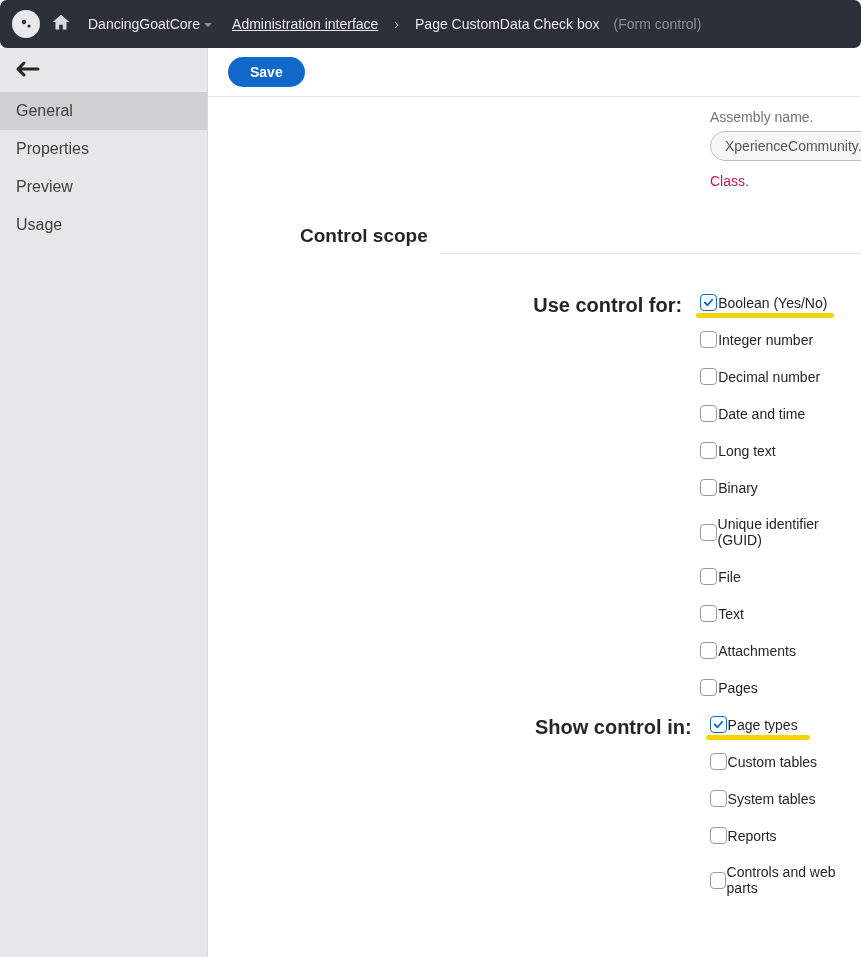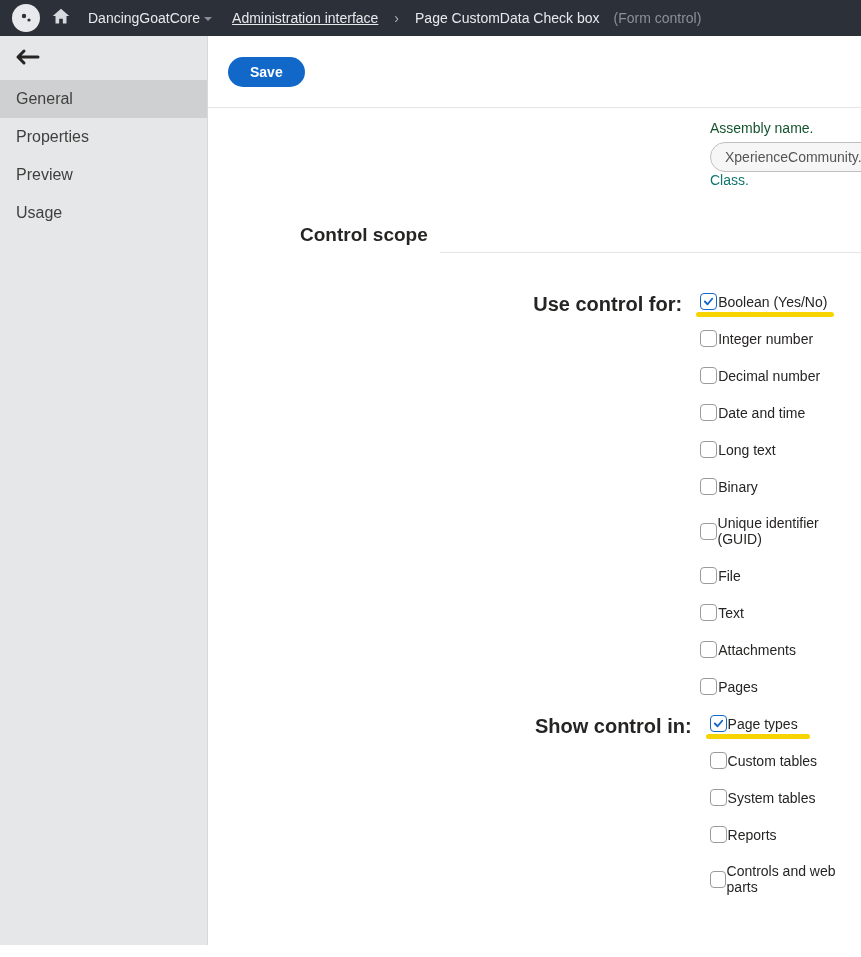--- a/index.html
+++ b/index.html
@@ -7,27 +7,28 @@
     font-family: "Segoe UI", Arial, sans-serif;
     font-size: 14px;
     color: #262524;
     background: #fff;
     width: 861px;
     height: 957px;
     overflow: hidden;
   }
   .topbar {
     background: #2c3039;
-    height: 36px;
+    height: 48px;
     display: flex;
     align-items: center;
     padding: 0 12px;
     color: #d6d9de;
     font-size: 14px;
     gap: 10px;
+    border-radius: 7px;
   }
   .topbar .logo-circ {
     width: 28px; height: 28px; border-radius: 50%;
     background: #e8e9ec;
     display:flex; align-items:center; justify-content:center;
   }
   .topbar .home svg { fill:#d6d9de; }
   .topbar .site { color:#e8e9ec; margin-left:6px; display:flex; align-items:center; gap:4px;}
   .topbar .sep-caret svg { fill:#8a8f99; }
   .topbar .crumb-link { color:#e8e9ec; text-decoration: underline; cursor:pointer; margin-left:10px;}
@@ -56,21 +57,21 @@
   .nav-item.active {
     background:#cfd0d2;
   }
   .main {
     flex:1;
     display:flex;
     flex-direction:column;
     min-width:0;
   }
   .toolbar {
-    height: 72px;
+    height: 49px;
     border-bottom: 1px solid #e5e5e5;
     display:flex; align-items:center;
     padding-left: 20px;
   }
   .save-btn {
     background:#1168c9;
     color:#fff;
     border:none;
     border-radius: 18px;
     padding: 7px 22px;
@@ -78,21 +79,21 @@
     font-weight:600;
     cursor:pointer;
   }
   .content {
     flex:1;
     overflow:auto;
     padding: 12px 0 40px 0;
   }
   .field-title {
     font-size:14px;
-    color:#14532d;
+    color:#737373;
     margin-bottom:6px;
   }
   .pill-input {
     display:flex;
     align-items:center;
     border:1px solid #bfbfbf;
     background:#f6f6f6;
     border-radius: 18px;
     padding: 6px 10px 6px 14px;
     width: 320px;
@@ -100,22 +101,22 @@
     font-size:14px;
   }
   .pill-input .val {
     flex:1;
     white-space:nowrap;
     overflow:hidden;
     text-overflow:ellipsis;
   }
   .under-label {
     font-size:14px;
-    color:#0f766e;
-    margin-top:0;
+    color:#be185d;
+    margin-top:12px;
   }
   
   .section-header {
     font-size:19px;
     font-weight:700;
     margin: 36px 0 6px 0;
   }
   .hr { border-top:1px solid #e5e5e5; margin-top:6px;}
   .check-list .check-item {
     display:flex;

